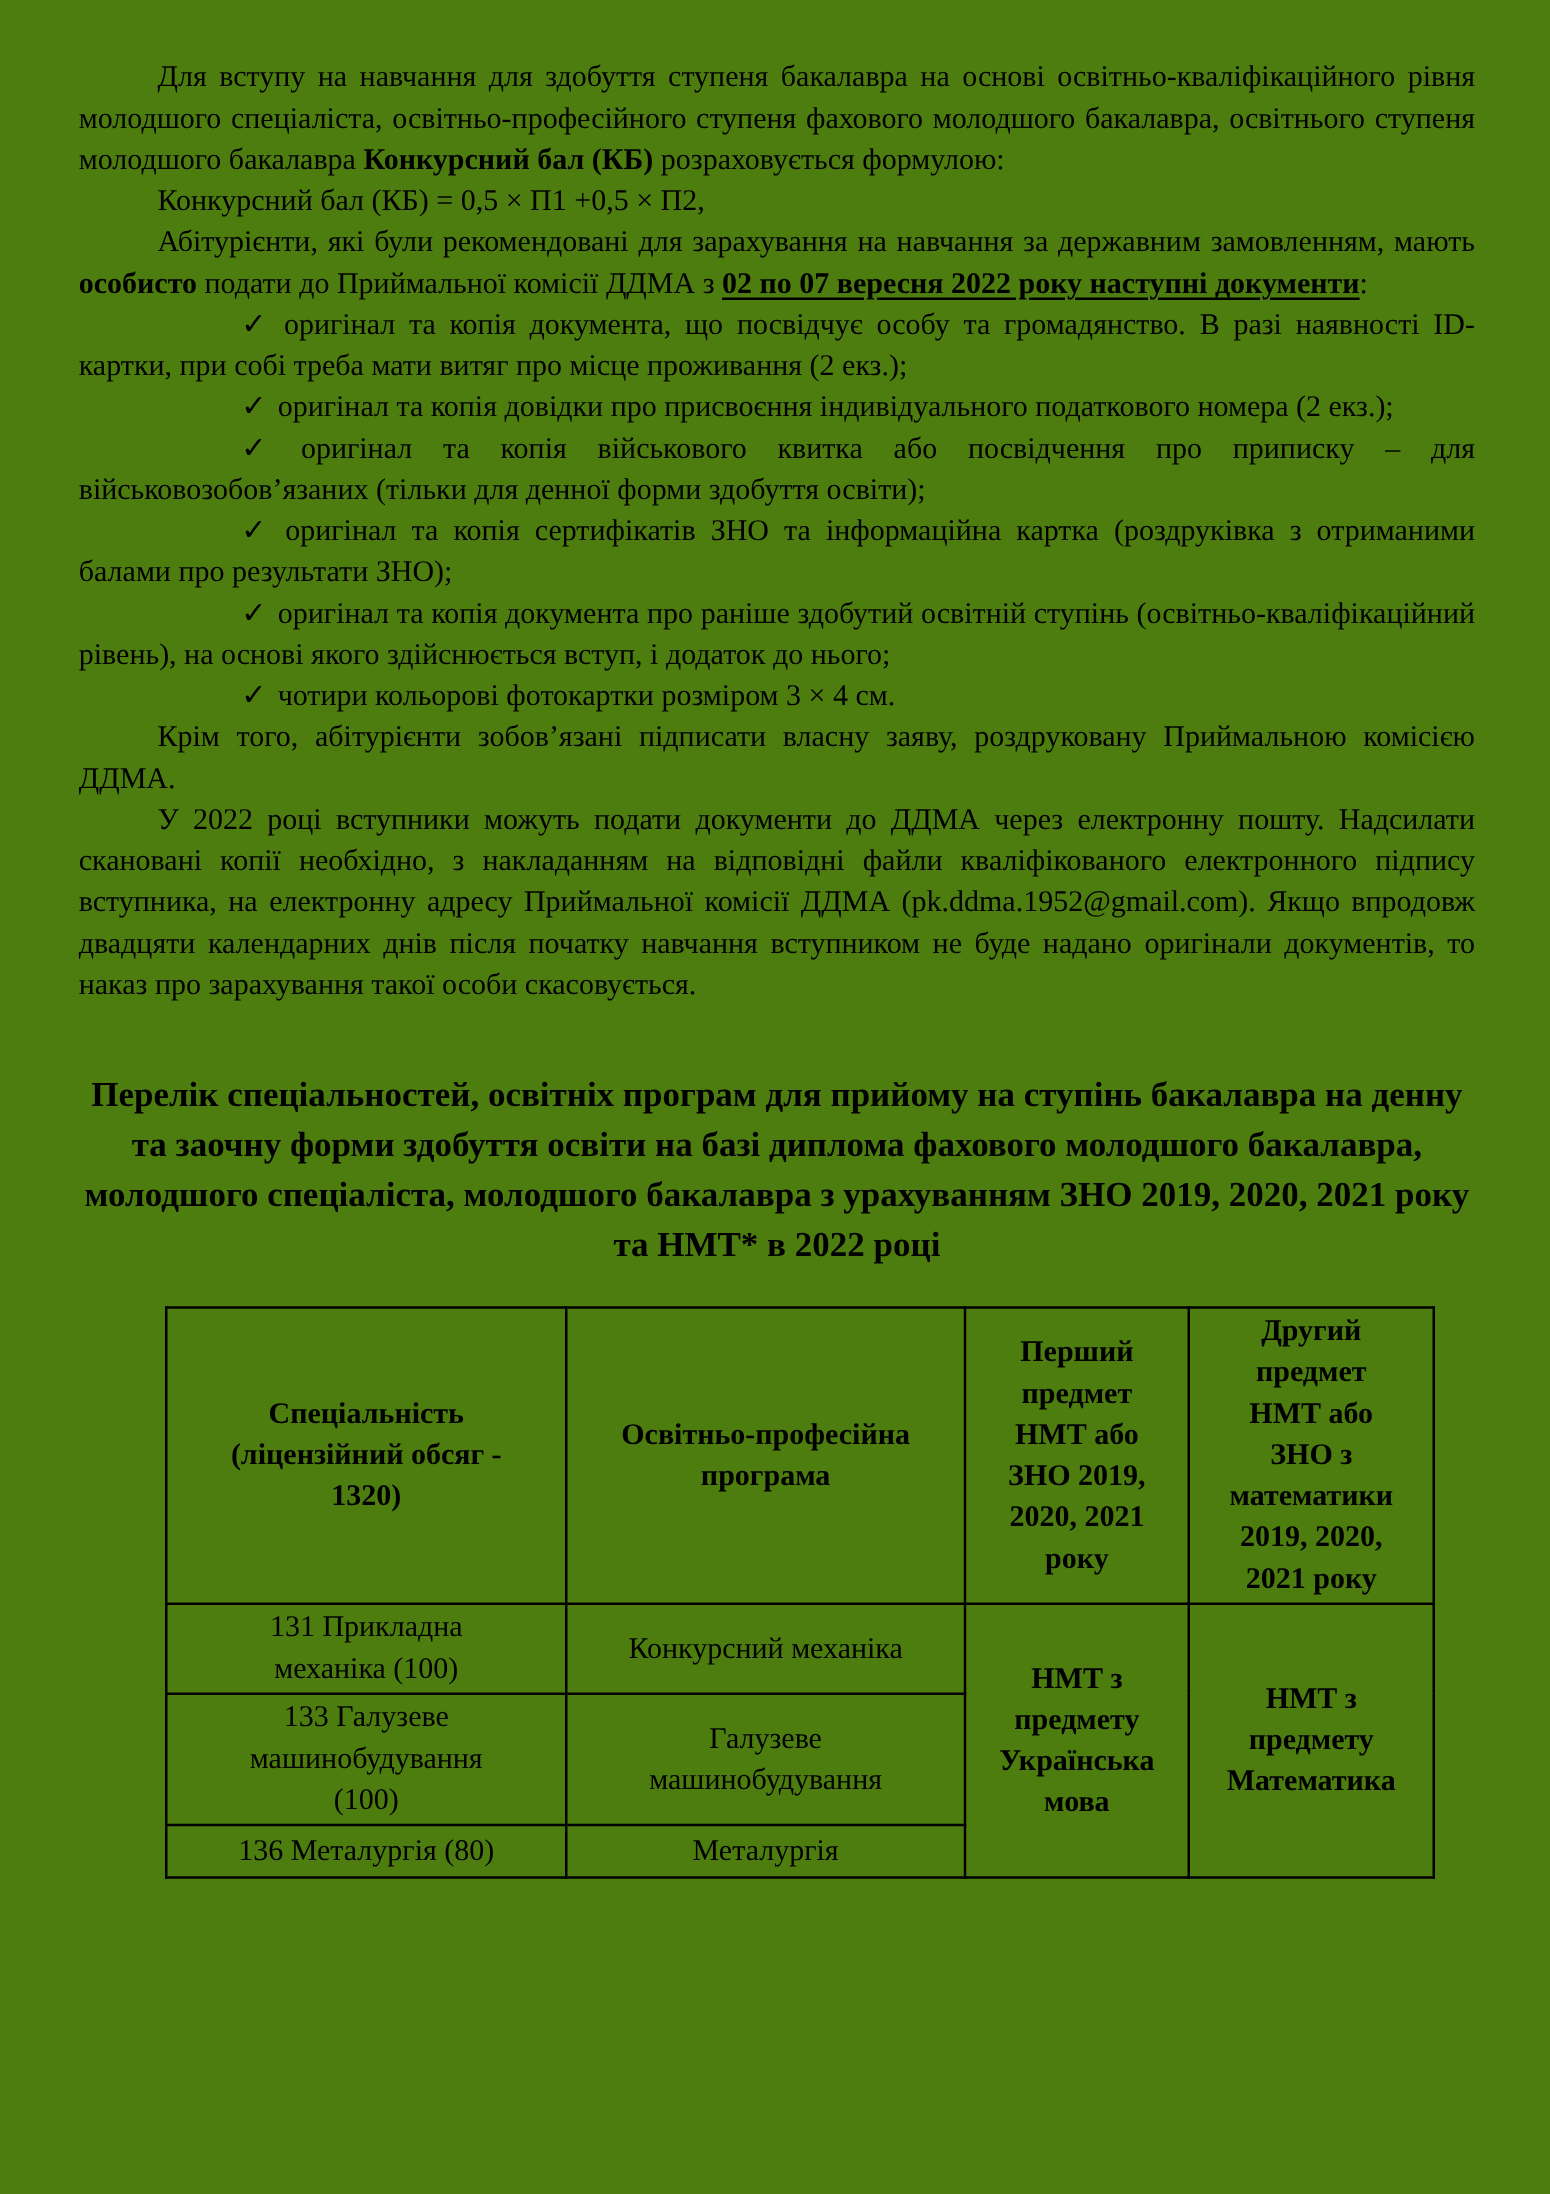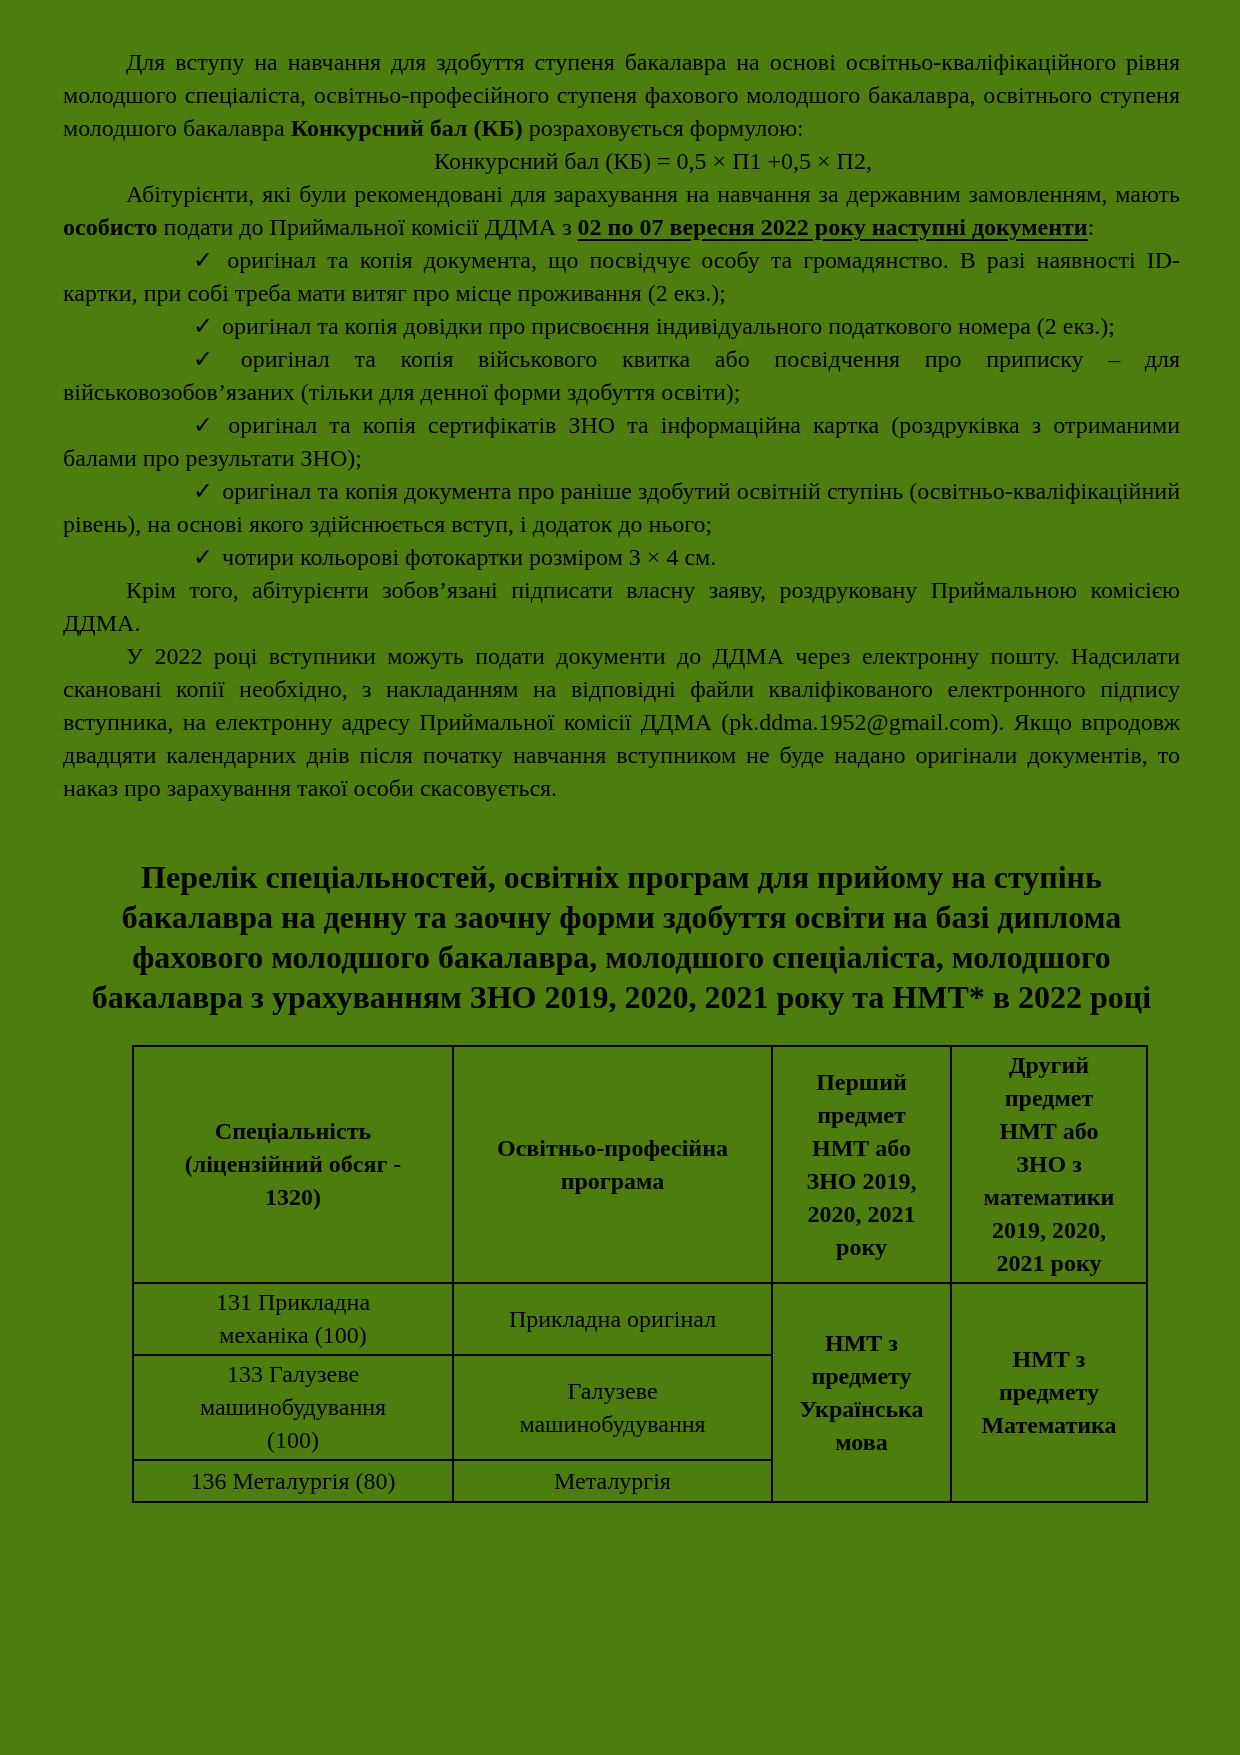--- a/index.html
+++ b/index.html
@@ -23,21 +23,21 @@
   p.body-par {
     margin: 0;
     text-align: justify;
     line-height: 33px;
     text-indent: 63px;
   }
   p.plain-line {
     margin: 0;
     line-height: 33px;
     text-indent: 63px;
-    text-align: center;
+    text-align: left;
   }
   .check-item {
     margin: 0;
     text-align: justify;
     line-height: 33px;
     text-indent: 130px;
   }
   .check {
     margin-right: 9px;
   }
@@ -45,21 +45,21 @@
   .bold-underline {
     font-weight: bold;
     text-decoration: underline;
     text-decoration-thickness: 2px;
     text-underline-offset: 4px;
   }
   .section-heading {
     margin: 52px 0 0 0;
     text-align: center;
     font-weight: bold;
-    font-size: 32px;
+    font-size: 28px;
     line-height: 40px;
   }
   table.spec-table {
     border-collapse: collapse;
     table-layout: fixed;
     width: 1014px;
     margin: 28px 0 0 69px;
   }
   table.spec-table th,
   table.spec-table td {
@@ -135,21 +135,21 @@
 предмет
 НМТ або
 ЗНО з
 математики
 2019, 2020,
 2021 року</th>
         </tr>
         <tr class="row-1">
           <td>131 Прикладна
 механіка (100)</td>
-          <td>Прикладна оригінал</td>
+          <td>Конкурсний механіка</td>
           <td class="subject-cell" rowspan="3">НМТ з
 предмету
 Українська
 мова</td>
           <td class="subject-cell" rowspan="3">НМТ з
 предмету
 Математика</td>
         </tr>
         <tr class="row-2">
           <td>133 Галузеве

